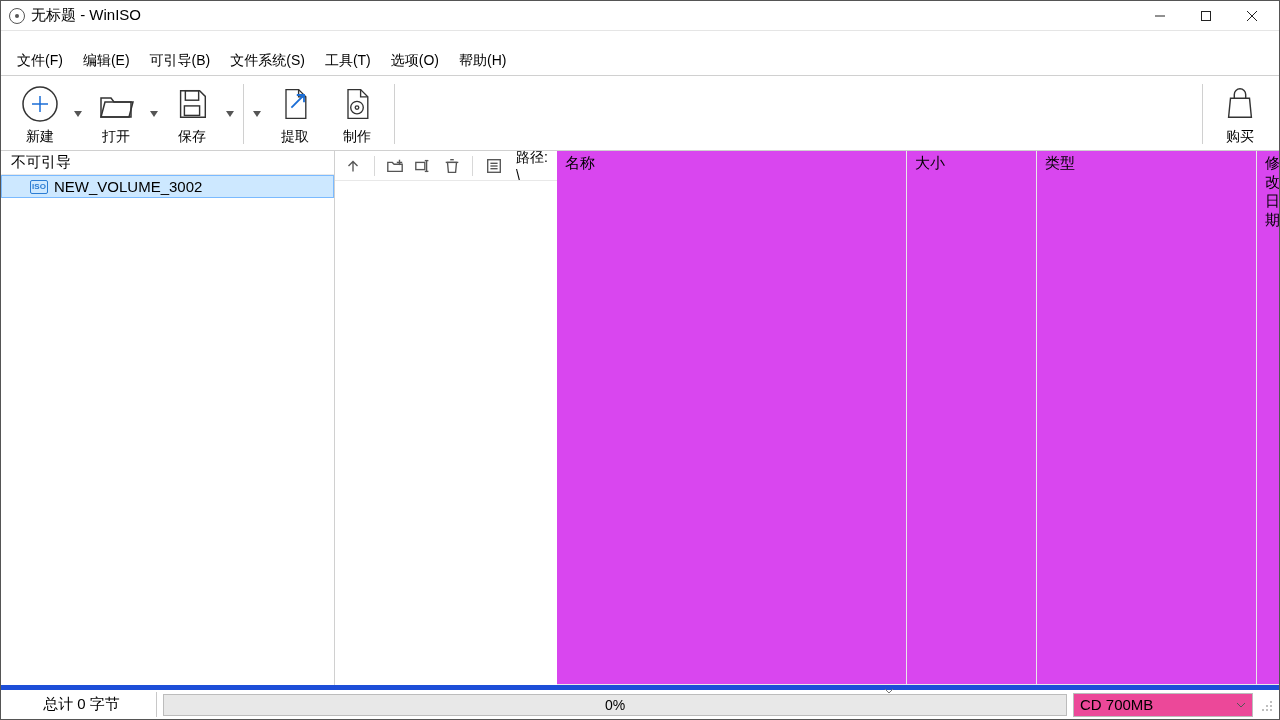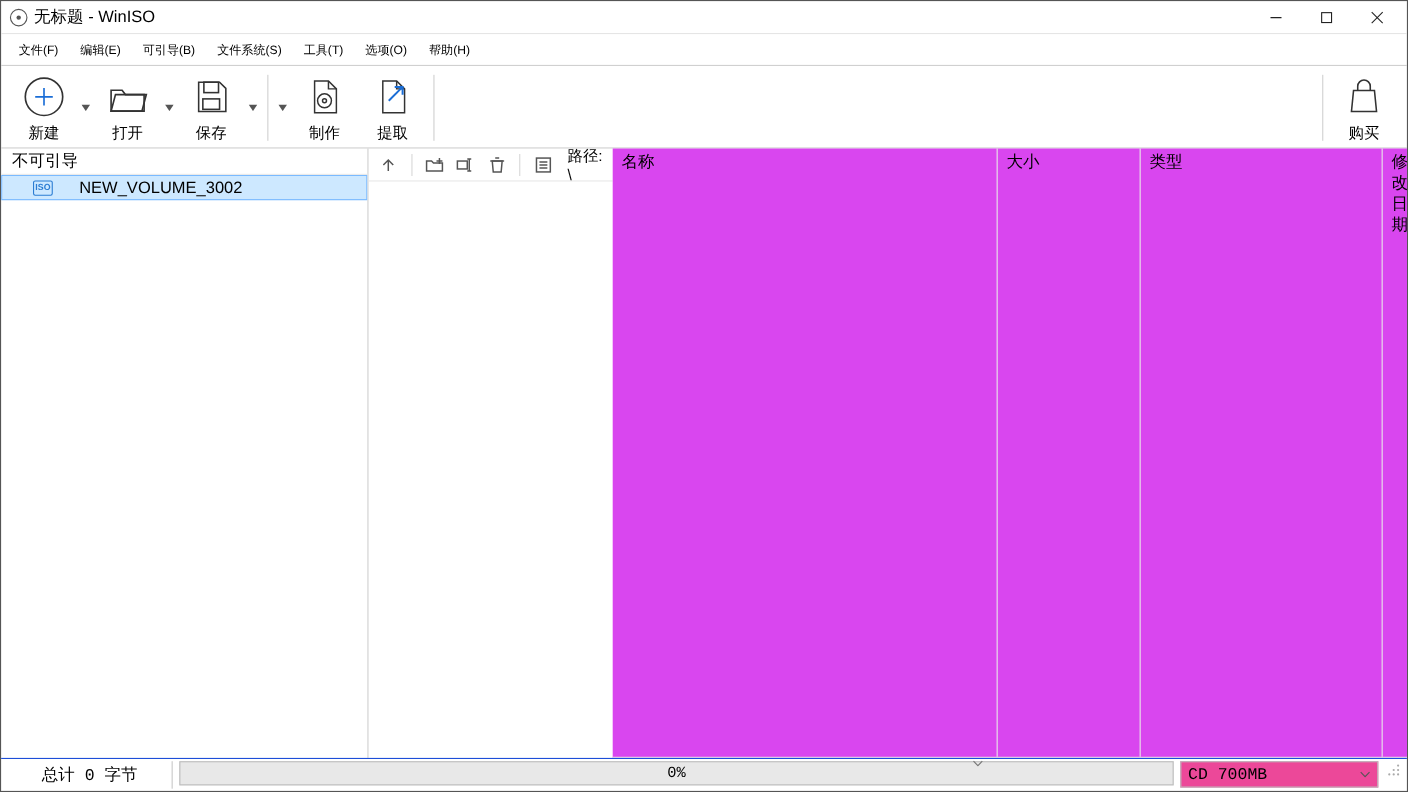--- a/index.html
+++ b/index.html
@@ -41,21 +41,22 @@
     display: flex; align-items: center; justify-content: center;
     cursor: pointer;
   }
   .win-btn svg { width: 12px; height: 12px; stroke: #222; stroke-width: 1; fill: none; }
   
   .menubar {
     height: 28px;
     display: flex;
     align-items: center;
     padding: 0 6px;
-    font-size: 11px;
+    font-size: 14px;
+    margin-top: 16px;
   }
   .menu-item {
     padding: 3px 10px;
     cursor: pointer;
   }
   
   .toolbar {
     display: flex;
     align-items: center;
     border-top: 1px solid #d0d0d0;
@@ -113,21 +114,21 @@
     cursor: pointer;
   }
   .tree-item.selected {
     background: #cde8ff;
     border: 1px solid #7abaff;
   }
   .tree-item .iso-icon {
     width: 18px; height: 14px;
     border: 1.5px solid #2b7cd3;
     border-radius: 2px;
-    margin-right: 24px;
+    margin-right: 6px;
     display: flex; align-items: center; justify-content: center;
     font-size: 8px; color: #2b7cd3; font-weight: bold;
   }
   .content {
     flex: 1;
     display: flex; flex-direction: row;
     min-width: 0;
   }
   .content-toolbar {
     height: 30px;
@@ -154,26 +155,25 @@
     padding: 3px 8px;
     border-right: 1px solid #e8e8e8;
   }
   .col-name { flex: 0 0 350px; position: relative; }
   .col-size { flex: 0 0 130px; }
   .col-type { flex: 0 0 220px; }
   .col-date { flex: 1; border-right: none; }
   .filelist { flex: 1; overflow: auto; }
   
   .statusbar {
-    border-top: 1px solid #1d4ed8;
-    display: flex; align-items: flex-start;
+    border-top: 5px solid #1d4ed8;
+    display: flex; align-items: center;
     padding: 2px 6px;
     font-size: 15px;
     gap: 6px;
-    font-family: Liberation Mono, monospace;
   }
   .statusbar .sblock.totals {
     width: 150px; text-align: center;
     border-right: 1px solid #c8c8c8;
     padding: 3px 4px;
   }
   .progress {
     flex: 1;
     height: 22px;
     border: 1px solid #bcbcbc;
@@ -289,37 +289,37 @@
     <svg viewBox="0 0 8 6">
         <polygon points="0,0 8,0 4,6" fill="#555"></polygon>
       </svg>
   </div>
 
   <div class="tbtn">
     <span class="ticon">
       <svg width="36" height="36" viewBox="0 0 40 40">
           <path d="M10 4 h14 l8 8 v24 H10 z"></path>
           <path d="M24 4 v8 h8"></path>
-          <circle cx="20" cy="24" r="7"></circle>
-          <circle cx="20" cy="24" r="2"></circle>
-        </svg>
-    </span>
-    <span class="tlabel">制作</span>
+          <line x1="16" y1="24" x2="30" y2="10" stroke="#1a6dd6" stroke-width="2"></line>
+          <polyline points="22,10 30,10 30,18" stroke="#1a6dd6" stroke-width="2"></polyline>
+        </svg>
+    </span>
+    <span class="tlabel">提取</span>
   </div>
 
   <div class="tbtn">
     <span class="ticon">
       <svg width="36" height="36" viewBox="0 0 40 40">
           <path d="M10 4 h14 l8 8 v24 H10 z"></path>
           <path d="M24 4 v8 h8"></path>
-          <line x1="16" y1="24" x2="30" y2="10" stroke="#1a6dd6" stroke-width="2"></line>
-          <polyline points="22,10 30,10 30,18" stroke="#1a6dd6" stroke-width="2"></polyline>
-        </svg>
-    </span>
-    <span class="tlabel">提取</span>
+          <circle cx="20" cy="24" r="7"></circle>
+          <circle cx="20" cy="24" r="2"></circle>
+        </svg>
+    </span>
+    <span class="tlabel">制作</span>
   </div>
 
 
   <div class="tsep"></div>
 
 
 
   <div class="toolbar-spacer"></div>
   <div class="tsep"></div>
 

